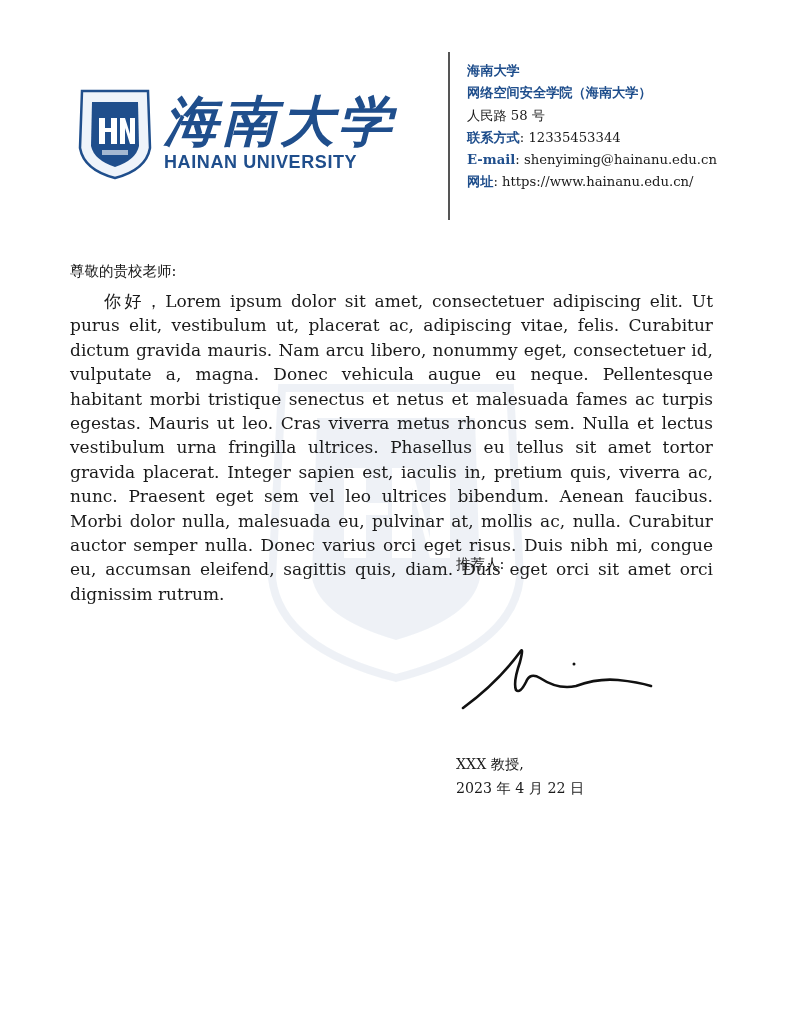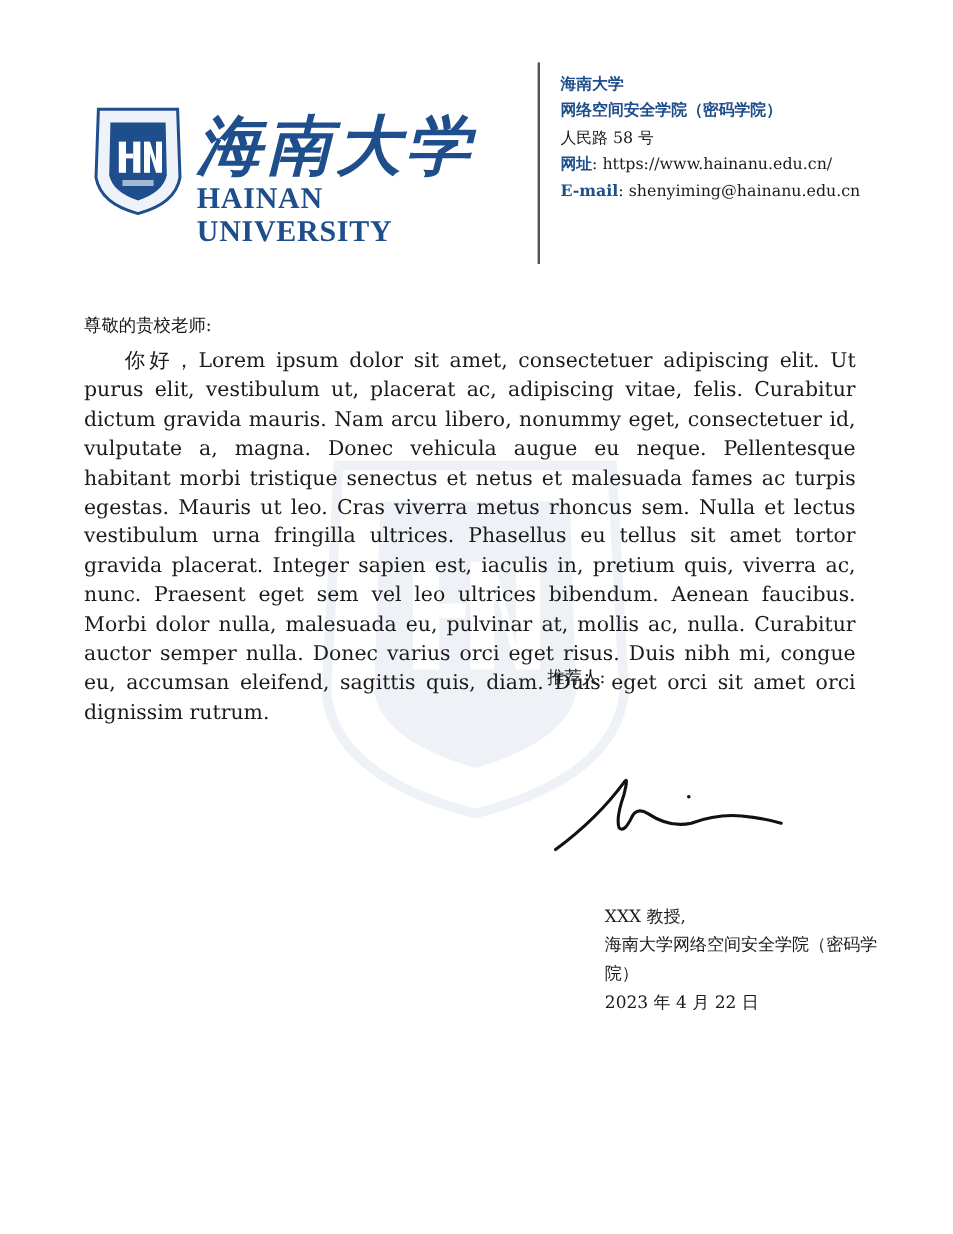--- a/index.html
+++ b/index.html
@@ -8,37 +8,37 @@
   .page { position:absolute; left:0; top:0; width:794px; height:1028px; }
 
   
   .watermark { position:absolute; left:262px; top:378px; width:268px; height:305px; opacity:0.07; }
 
   
   .logo { position:absolute; left:78px; top:88px; width:320px; height:95px; }
   .crest { position:absolute; left:0; top:0; width:74px; height:92px; }
   .logo-cn { position:absolute; left:86px; top:2px; font-family:"DejaVu Serif",serif;
              font-size:54px; line-height:62px; color:#1f4e8c; letter-spacing:4px; font-weight:bold; font-style:italic; }
-  .logo-en { position:absolute; left:86px; top:64px; font-family:Liberation Serif, serif;
-             font-size:25px; color:#1f4e8c; letter-spacing:0.6px; font-weight:bold; }
+  .logo-en { position:absolute; left:86px; top:64px; font-family:Liberation Sans, sans-serif;
+             font-size:18px; color:#1f4e8c; letter-spacing:0.6px; font-weight:bold; }
 
   
   .divider { position:absolute; left:448px; top:52px; width:2px; height:168px; background:#555; }
   .contact { position:absolute; left:467px; top:60px; font-size:13.2px; line-height:22.3px; }
   .contact .row { white-space:nowrap; }
   .blue { color:#1f4e8c; font-weight:bold; }
 
   
   .salutation { position:absolute; left:70px; top:262px; font-size:14.5px;text-align:right; }
   .body-text { position:absolute; left:70px; top:289px; width:643px; font-size:17px;
                line-height:24.4px; text-align:justify; text-indent:2em; }
 
   .recommender { position:absolute; left:456px; top:555px; font-size:14.5px;text-align:center; }
   .signature { position:absolute; left:458px; top:642px; width:200px; height:75px; }
-  .sign-block { position:absolute; left:456px; top:752px; font-size:14.2px; line-height:24px; width:240px;margin-left:48px; }
+  .sign-block { position:absolute; left:456px; top:752px; font-size:14.2px; line-height:24px; width:240px; }
 </style>
 </head>
 <body>
 
 <div class="page">
 
   <svg class="watermark" viewBox="0 0 268 305">
     <path d="M20 10 L248 10 L258 200 Q250 270 134 300 Q18 270 10 200 Z" fill="none" stroke="#1f4e8c" stroke-width="8"></path>
     <path d="M55 40 L213 40 L218 200 Q210 240 134 262 Q58 240 50 200 Z" fill="#1f4e8c"></path>
     <rect x="82" y="90" width="22" height="90" fill="#fff"></rect>
@@ -60,38 +60,40 @@
       <polygon points="47,30 52,46 52,56 47,40" fill="#fff"></polygon>
       <rect x="24" y="62" width="26" height="5" fill="#ffffff" opacity="0.6"></rect>
     </svg>
     <div class="logo-cn">海南大学</div>
     <div class="logo-en">HAINAN UNIVERSITY</div>
   </div>
 
   <div class="divider"></div>
   <div class="contact">
     <div class="row blue">海南大学</div>
-    <div class="row blue">网络空间安全学院（密码学院）</div>
+    <div class="row blue">网络空间安全学院（海南大学）</div>
     <div class="row">人民路 58 号</div>
     <div class="row">
-      <span class="blue">网址</span><span>: </span><span>https://www.hainanu.edu.cn/</span>
+      <span class="blue">联系方式</span><span>: </span><span>12335453344</span>
     </div>
     <div class="row">
       <span class="blue">E-mail</span><span>: </span><span>shenyiming@hainanu.edu.cn</span>
+    </div>
+    <div class="row">
+      <span class="blue">网址</span><span>: </span><span>https://www.hainanu.edu.cn/</span>
     </div>
   </div>
 
   <div class="salutation">尊敬的贵校老师:</div>
   <div class="body-text">你好，Lorem ipsum dolor sit amet, consectetuer adipiscing elit. Ut purus elit, vestibulum ut, placerat ac, adipiscing vitae, felis. Curabitur dictum gravida mauris. Nam arcu libero, nonummy eget, consectetuer id, vulputate a, magna. Donec vehicula augue eu neque. Pellentesque habitant morbi tristique senectus et netus et malesuada fames ac turpis egestas. Mauris ut leo. Cras viverra metus rhoncus sem. Nulla et lectus vestibulum urna fringilla ultrices. Phasellus eu tellus sit amet tortor gravida placerat. Integer sapien est, iaculis in, pretium quis, viverra ac, nunc. Praesent eget sem vel leo ultrices bibendum. Aenean faucibus. Morbi dolor nulla, malesuada eu, pulvinar at, mollis ac, nulla. Curabitur auctor semper nulla. Donec varius orci eget risus. Duis nibh mi, congue eu, accumsan eleifend, sagittis quis, diam. Duis eget orci sit amet orci dignissim rutrum.</div>
 
   <div class="recommender">推荐人:</div>
 
   <svg class="signature" viewBox="0 0 200 75">
     <path d="M5 66 Q40 40 62 10 Q66 4 62 20 Q55 40 58 48 Q62 52 68 40 Q72 30 82 36 Q100 48 118 44 Q140 36 160 38 Q180 40 193 44" fill="none" stroke="#111" stroke-width="2.6" stroke-linecap="round"></path>
     <circle cx="116" cy="22" r="1.5" fill="#111"></circle>
   </svg>
 
   <div class="sign-block">
     <div>XXX 教授,</div>
-    <div>海南大学网络空间安全学院（密码学院）</div>
     <div>2023 年 4 月 22 日</div>
   </div>
 </div>
 
 </body></html>

